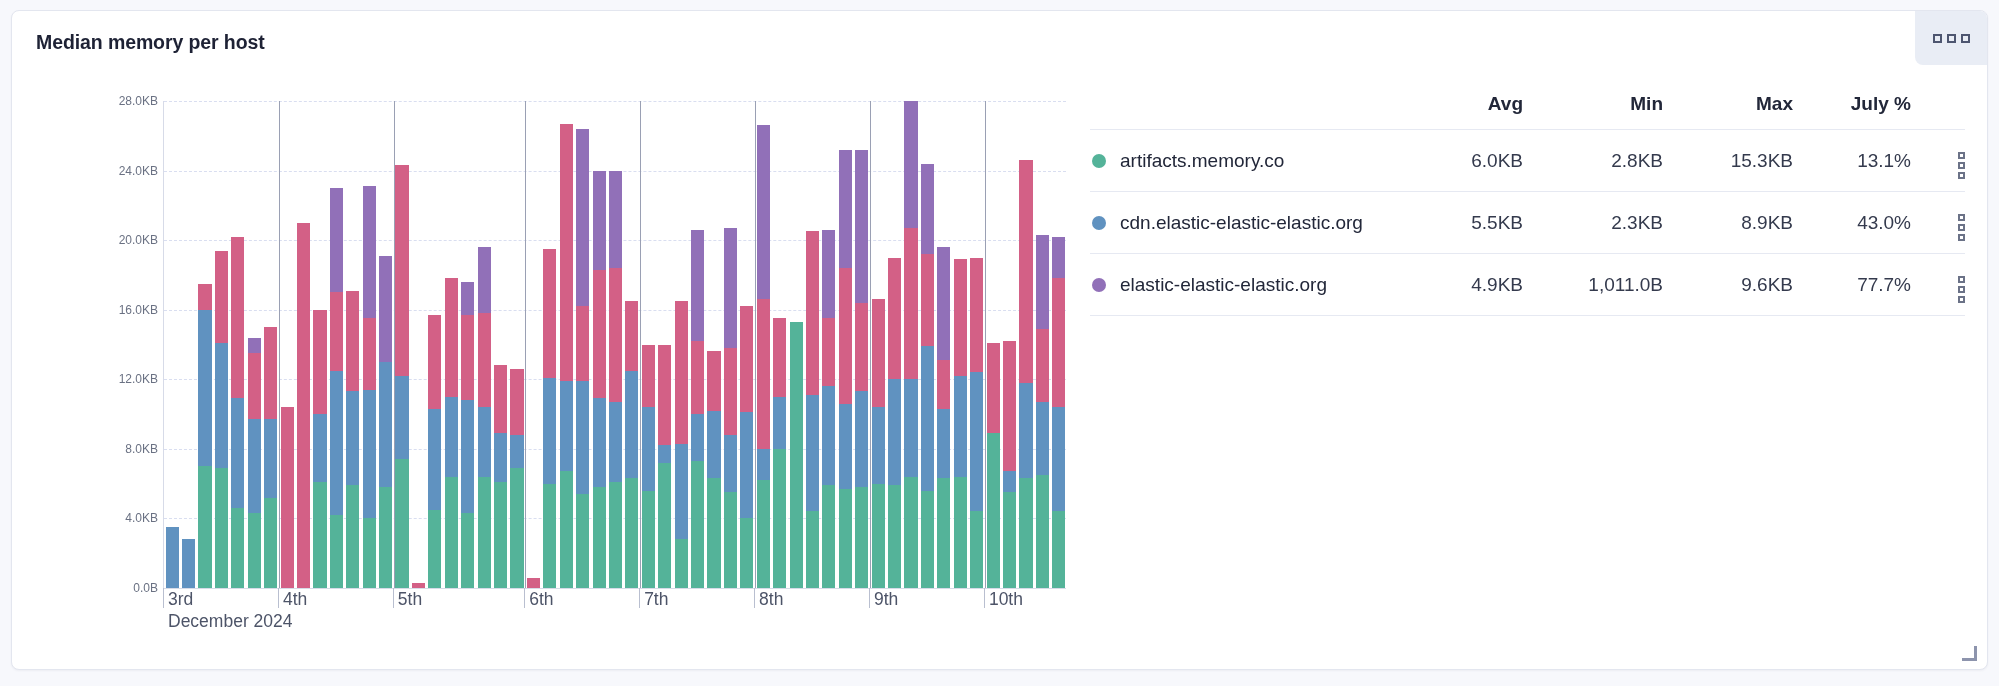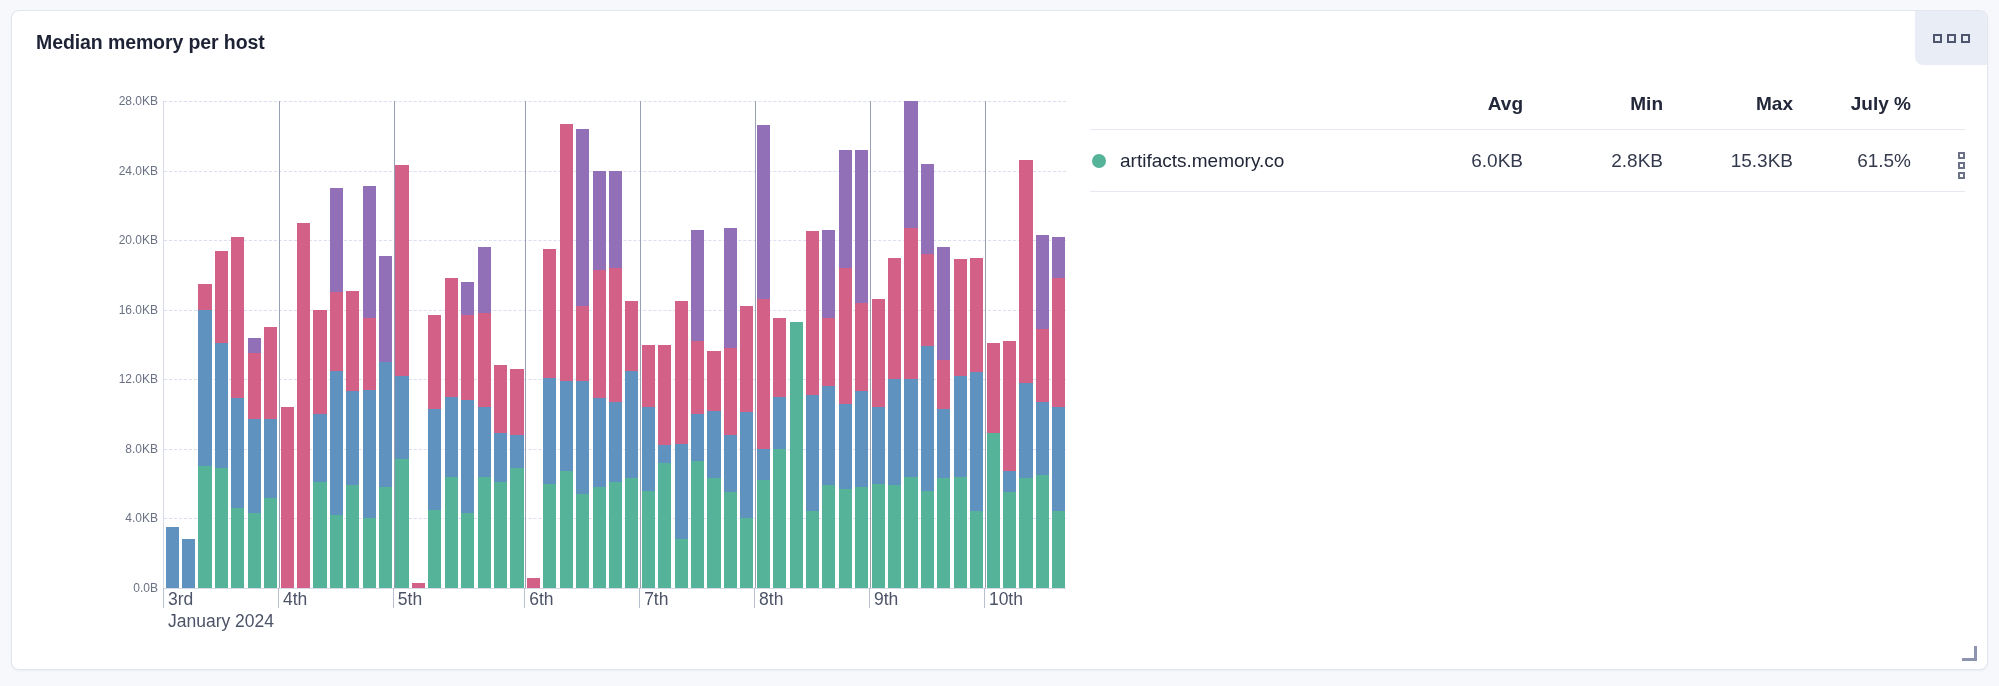--- a/index.html
+++ b/index.html
@@ -533,21 +533,21 @@
         <div class="day-sep" style="left: 229.855px; height: 487px;"></div>
         <div class="day-sep" style="left: 361.2px; height: 487px;"></div>
         <div class="day-sep" style="left: 476.127px; height: 487px;"></div>
         <div class="day-sep" style="left: 591.055px; height: 487px;"></div>
         <div class="day-sep" style="left: 705.982px; height: 487px;"></div>
         <div class="day-sep" style="left: 820.909px; height: 487px;"></div>
         <div id="trailing-band" style="left: 903px; width: 0px;"></div>
       </div>
     <div id="x-axis">
       <div id="x-axis-line"></div>
-      <div id="x-axis-sublabel">January 2024</div>
+      <div id="x-axis-sublabel">December 2024</div>
     <div class="xtick" style="left: 0px;">
           <span class="xtick-mark"></span>
           <span class="xtick-label">3rd</span>
         </div>
         <div class="xtick" style="left: 114.927px;">
           <span class="xtick-mark"></span>
           <span class="xtick-label">4th</span>
         </div>
         <div class="xtick" style="left: 229.855px;">
           <span class="xtick-mark"></span>
@@ -592,21 +592,55 @@
           <tr>
             <td class="col-name">
               <span class="series-cell">
                 <span class="dot" style="background:#54b399"></span>
                 <span>artifacts.memory.co</span>
               </span>
             </td>
             <td class="col-avg">6.0KB</td>
             <td class="col-min">2.8KB</td>
             <td class="col-max">15.3KB</td>
-            <td class="col-diff">61.5%</td>
+            <td class="col-diff">13.1%</td>
+            <td class="col-actions"><span class="row-menu">
+                <i></i>
+                <i></i>
+                <i></i>
+              </span></td>
+          </tr>
+          <tr>
+            <td class="col-name">
+              <span class="series-cell">
+                <span class="dot" style="background:#6092c0"></span>
+                <span>cdn.elastic-elastic-elastic.org</span>
+              </span>
+            </td>
+            <td class="col-avg">5.5KB</td>
+            <td class="col-min">2.3KB</td>
+            <td class="col-max">8.9KB</td>
+            <td class="col-diff">43.0%</td>
+            <td class="col-actions"><span class="row-menu">
+                <i></i>
+                <i></i>
+                <i></i>
+              </span></td>
+          </tr>
+          <tr>
+            <td class="col-name">
+              <span class="series-cell">
+                <span class="dot" style="background:#9170b8"></span>
+                <span>elastic-elastic-elastic.org</span>
+              </span>
+            </td>
+            <td class="col-avg">4.9KB</td>
+            <td class="col-min">1,011.0B</td>
+            <td class="col-max">9.6KB</td>
+            <td class="col-diff">77.7%</td>
             <td class="col-actions"><span class="row-menu">
                 <i></i>
                 <i></i>
                 <i></i>
               </span></td>
           </tr>
         </tbody>
     </table>
   </div>
 

